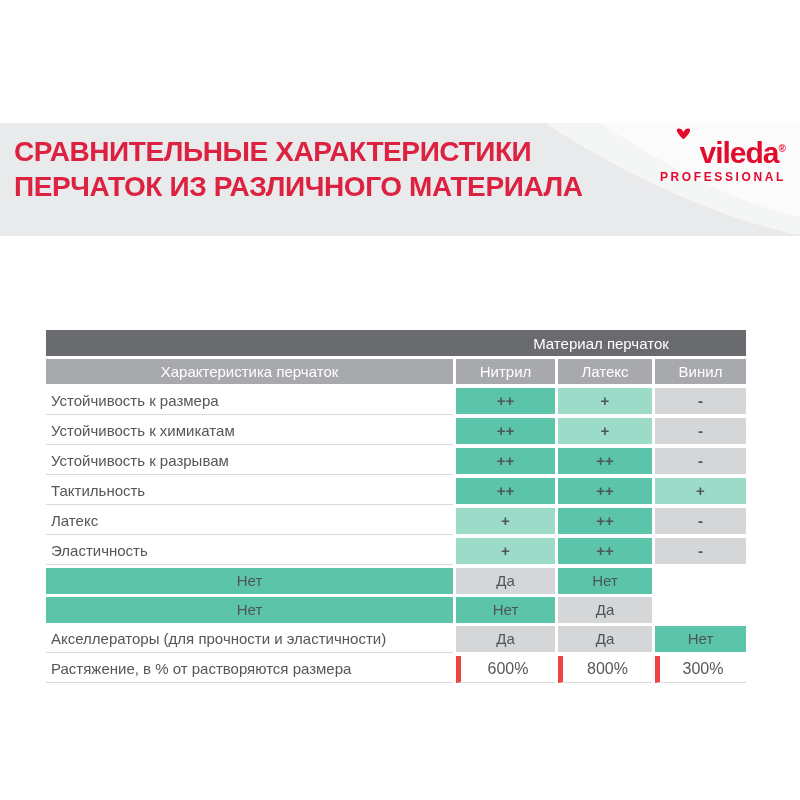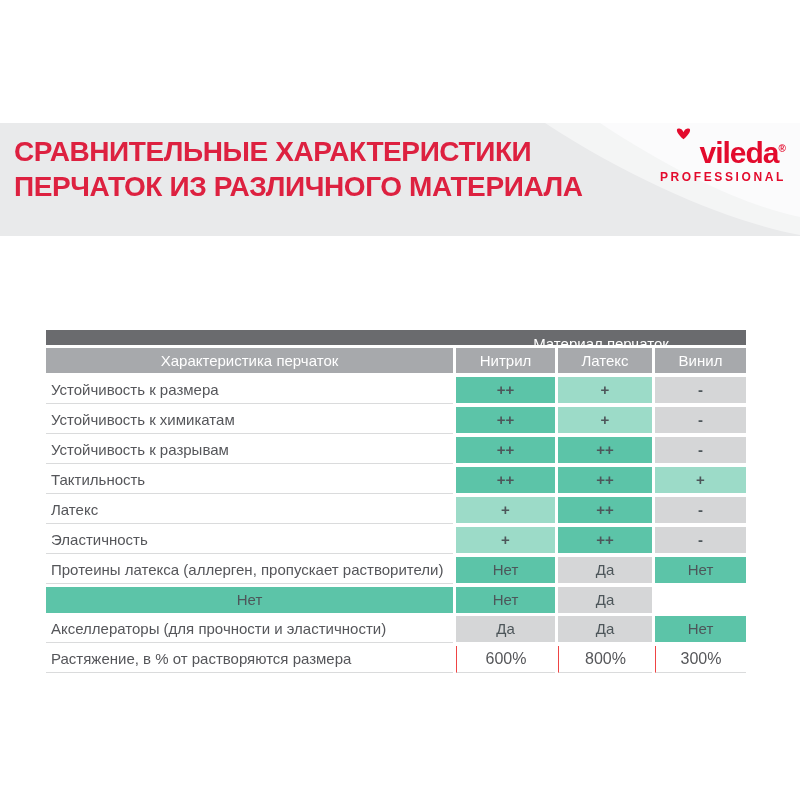--- a/index.html
+++ b/index.html
@@ -27,41 +27,41 @@
   .brand{
     font-size:30px;font-weight:bold;letter-spacing:-1px;line-height:1.05;
   }
   .reg{font-size:10px;vertical-align:super;letter-spacing:0;}
   .prof{
     font-size:12px;font-weight:bold;letter-spacing:2.6px;margin-top:1px;text-align:right;
     padding-left:2px;
   }
   
   .table{position:absolute;left:46px;top:330px;width:700px;}
-  .thead-dark{display:flex;background:#6a6b6e;height:15px;}
+  .thead-dark{display:flex;background:#6a6b6e;height:26px;}
   .group-spacer{width:410px;}
   .group-label{flex:1;color:#ffffff;font-size:15px;line-height:27px;text-align:center;}
   .row{display:grid;grid-template-columns:407px 99px 94px 91px;column-gap:3px;}
   .thead-gray{margin-top:3px;margin-bottom:4px;}
   .h-label,.h-col{
     background:#a7a9ac;color:#ffffff;font-size:15px;height:25px;line-height:25px;text-align:center;
   }
   .data-row{margin-bottom:3px;}
   .label-cell{
     background:#ffffff;color:#55565a;font-size:15px;height:26px;line-height:26px;
     padding-left:5px;border-bottom:1px solid #dadbdc;white-space:nowrap;overflow:hidden;
   }
   .value-cell{
     height:26px;line-height:26px;text-align:center;font-size:15px;color:#4d565a;
   }
   .cell-teal{background:#5cc4a8;}
   .cell-teal-light{background:#9cdbc8;}
   .cell-gray{background:#d5d6d7;}
   .cell-plain{
-    background:#ffffff;border-left:1px solid #ef4444;border-bottom:1px solid #dadbdc;
+    background:#ffffff;border-left:5px solid #ef4444;border-bottom:1px solid #dadbdc;
     font-size:16px;color:#56575a;
   }
   .cell-sign{font-weight:bold;}
 </style>
 </head>
 <body>
 
 <div class="page">
 
   <div class="band">
@@ -136,21 +136,20 @@
   </div>
 
   <div class="row data-row">
     <div class="label-cell">Эластичность</div>
     <div class="value-cell cell-teal-light cell-sign">+</div>
     <div class="value-cell cell-teal cell-sign">++</div>
     <div class="value-cell cell-gray cell-sign">-</div>
   </div>
 
   <div class="row data-row">
-    <div class="label-cell">Протеины латекса (аллерген, пропускает растворители)</div>
     <div class="value-cell cell-teal">Нет</div>
     <div class="value-cell cell-gray">Да</div>
     <div class="value-cell cell-teal">Нет</div>
   </div>
 
   <div class="row data-row">
     <div class="value-cell cell-teal">Нет</div>
     <div class="value-cell cell-teal">Нет</div>
     <div class="value-cell cell-gray">Да</div>
   </div>

